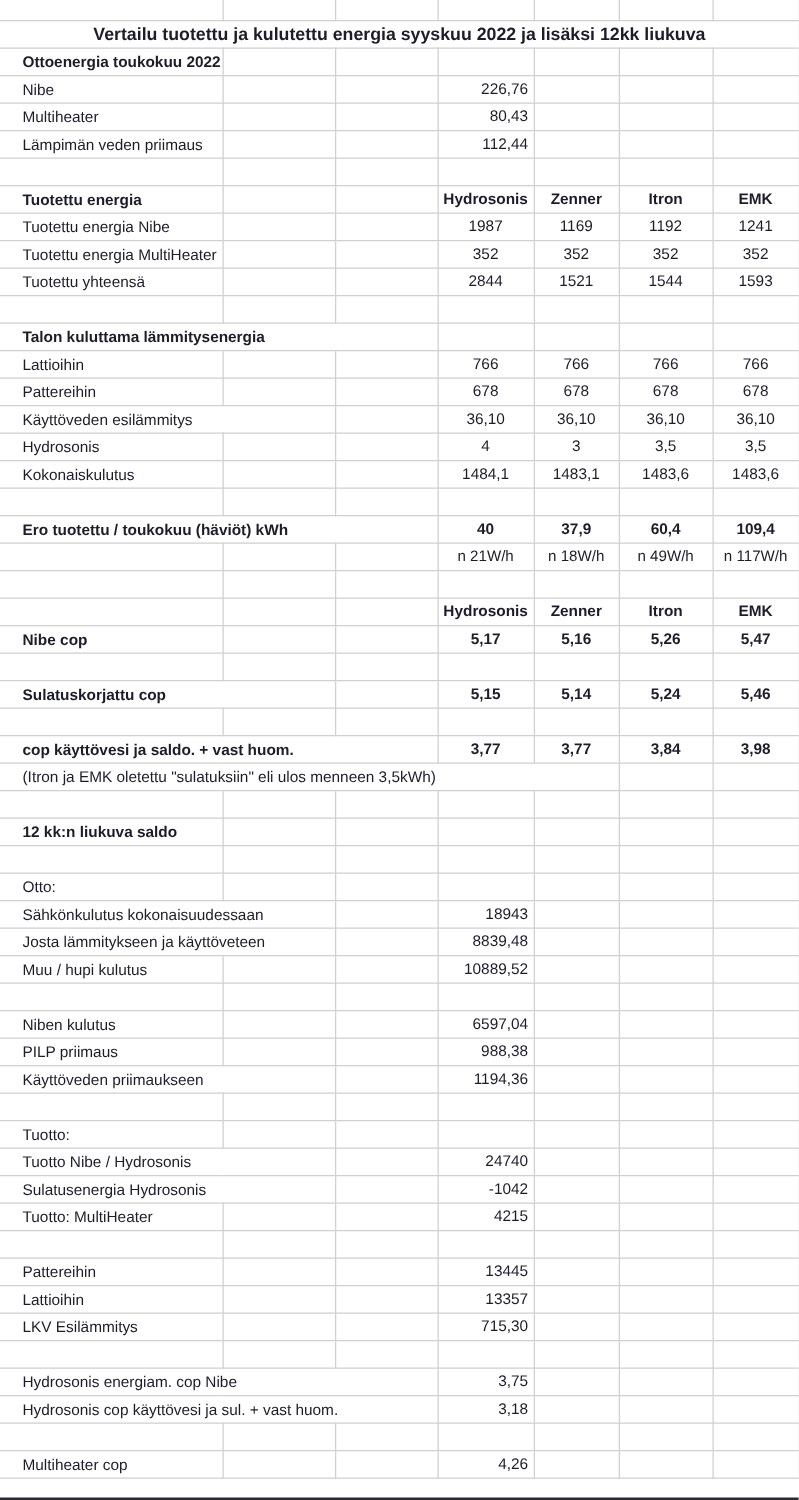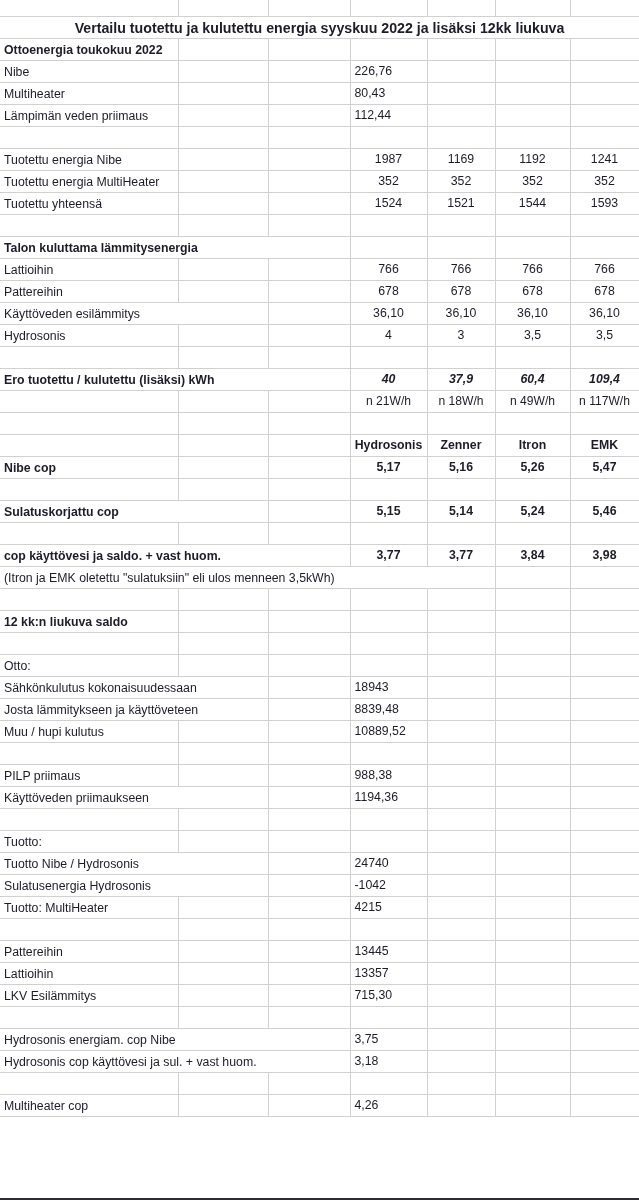--- a/index.html
+++ b/index.html
@@ -43,40 +43,40 @@
   col.cC { width: 82px; }
   col.cD { width: 77px; }
   col.cE { width: 68px; }
   col.cF { width: 75px; }
   col.cG { width: 69px; }
 
   tr.spacer-top td { height: 16px; border-bottom: 1px solid #d0d0d0; }
 
   .b { font-weight: bold; }
   .ctr { text-align: center; }
-  .rgt { text-align: left; padding-right: 7px; }
+  .rgt { text-align: right; padding-right: 7px; }
 
   td.title {
     text-align: center;
     font-weight: bold;
     font-size: 14.2px;
     height: 22px;
   }
   
   td.spill { overflow: visible; position: relative; }
   td.spill > span {
     position: absolute;
-    left: 4px;
+    left: 18px;
     top: 50%;
     transform: translateY(-50%);
     white-space: nowrap;
     background: transparent;
     z-index: 2;
   }
-  td.noborder-b { border-bottom: none; font-style: italic; }
+  td.noborder-b { border-bottom: none; }
   .small { font-size: 12.1px; }
 </style>
 </head>
 <body>
 
 <div id="sheet">
 <table class="grid">
   <colgroup>
     <col class="cA">
         <col class="cB">
@@ -153,20 +153,31 @@
   <tr>
     <td></td>
           <td></td>
           <td></td>
           <td></td>
           <td></td>
           <td></td>
           <td></td>
   </tr>
 
+  <tr>
+    <td class="b spill">
+            <span>Tuotettu energia</span>
+          </td>
+    <td></td>
+    <td></td>
+    <td class="b ctr">Hydrosonis</td>
+    <td class="b ctr">Zenner</td>
+    <td class="b ctr">Itron</td>
+    <td class="b ctr">EMK</td>
+  </tr>
 
   <tr>
     <td class="spill">
             <span>Tuotettu energia Nibe</span>
           </td>
     <td></td>
     <td></td>
     <td class="ctr">1987</td>
     <td class="ctr">1169</td>
     <td class="ctr">1192</td>
@@ -182,21 +193,21 @@
     <td class="ctr">352</td>
     <td class="ctr">352</td>
     <td class="ctr">352</td>
   </tr>
   <tr>
     <td class="spill">
             <span>Tuotettu yhteensä</span>
           </td>
     <td></td>
     <td></td>
-    <td class="ctr">1524</td>
+    <td class="ctr">2844</td>
     <td class="ctr">1521</td>
     <td class="ctr">1544</td>
     <td class="ctr">1593</td>
   </tr>
 
   <tr>
     <td></td>
           <td></td>
           <td></td>
           <td></td>
@@ -251,34 +262,45 @@
     <td class="spill">
             <span>Hydrosonis</span>
           </td>
     <td></td>
     <td></td>
     <td class="ctr">4</td>
     <td class="ctr">3</td>
     <td class="ctr">3,5</td>
     <td class="ctr">3,5</td>
   </tr>
+  <tr>
+    <td class="spill">
+            <span>Kokonaiskulutus</span>
+          </td>
+    <td></td>
+    <td></td>
+    <td class="ctr">1484,1</td>
+    <td class="ctr">1483,1</td>
+    <td class="ctr">1483,6</td>
+    <td class="ctr">1483,6</td>
+  </tr>
 
   <tr>
     <td></td>
           <td></td>
           <td></td>
           <td></td>
           <td></td>
           <td></td>
           <td></td>
   </tr>
 
   <tr>
     <td class="b spill" colspan="3">
-            <span>Ero tuotettu / kulutettu (lisäksi) kWh</span>
+            <span>Ero tuotettu / toukokuu (häviöt) kWh</span>
           </td>
     <td class="b ctr noborder-b">40</td>
     <td class="b ctr noborder-b">37,9</td>
     <td class="b ctr noborder-b">60,4</td>
     <td class="b ctr noborder-b">109,4</td>
   </tr>
   <tr>
     <td></td>
     <td></td>
     <td></td>
@@ -450,20 +472,31 @@
           <td></td>
           <td></td>
           <td></td>
           <td></td>
           <td></td>
           <td></td>
   </tr>
 
   <tr>
     <td class="spill">
+            <span>Niben kulutus</span>
+          </td>
+    <td></td>
+    <td></td>
+    <td class="rgt">6597,04</td>
+    <td></td>
+          <td></td>
+          <td></td>
+  </tr>
+  <tr>
+    <td class="spill">
             <span>PILP priimaus</span>
           </td>
     <td></td>
     <td></td>
     <td class="rgt">988,38</td>
     <td></td>
           <td></td>
           <td></td>
   </tr>
   <tr>

